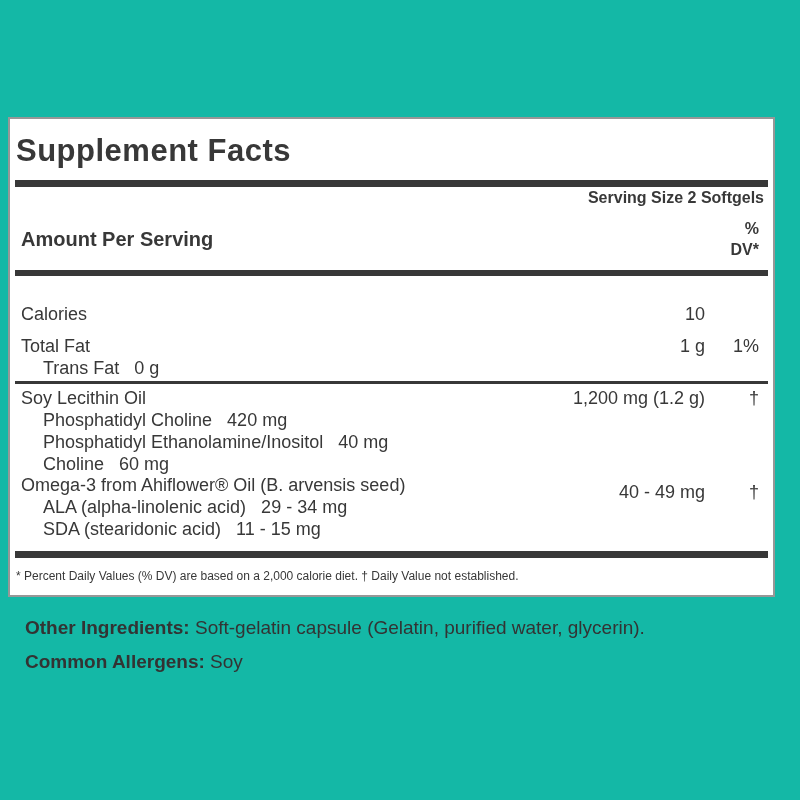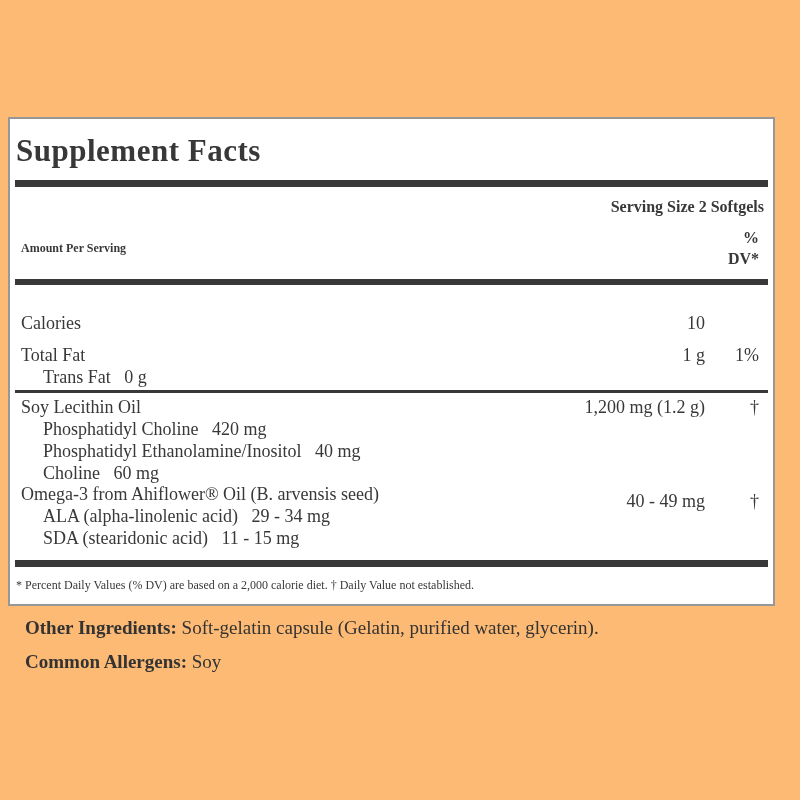--- a/index.html
+++ b/index.html
@@ -1,21 +1,21 @@
 <!DOCTYPE html>
 <html><head>
 <meta charset="utf-8">
 <style>
   html, body { margin: 0; padding: 0; background: #ffffff; }
   .page {
     position: relative;
     width: 800px;
     height: 800px;
-    background: #fdba74;
-    font-family: Liberation Serif, serif;
+    background: #14b8a6;
+    font-family: Liberation Sans, sans-serif;
     color: #383838;
   }
   .label-box {
     box-sizing: border-box;
     position: absolute;
     left: 8px;
     top: 117px;
     width: 767px;
     border: 2px solid #979797;
     background: #ffffff;
@@ -38,35 +38,35 @@
     height: 6px;
     background: #383838;
     margin-top: 10px;
   }
   .rule-thin {
     height: 3px;
     background: #383838;
     margin-top: 3px;
   }
   .serving-line {
-    margin-top: 9px;
+    margin-top: 0;
     font-size: 16px;
     font-weight: 700;
     text-align: right;
     line-height: 21px;
     padding-right: 4px;
   }
   .header-row {
     margin-top: 10px;
     display: flex;
     justify-content: space-between;
     align-items: center;
   }
   .amount-header {
-    font-size: 12px;
+    font-size: 20px;
     font-weight: 700;
     padding-left: 6px;
   }
   .dv-header {
     font-size: 16px;
     font-weight: 700;
     text-align: right;
     line-height: 21px;
     padding-right: 9px;
   }

